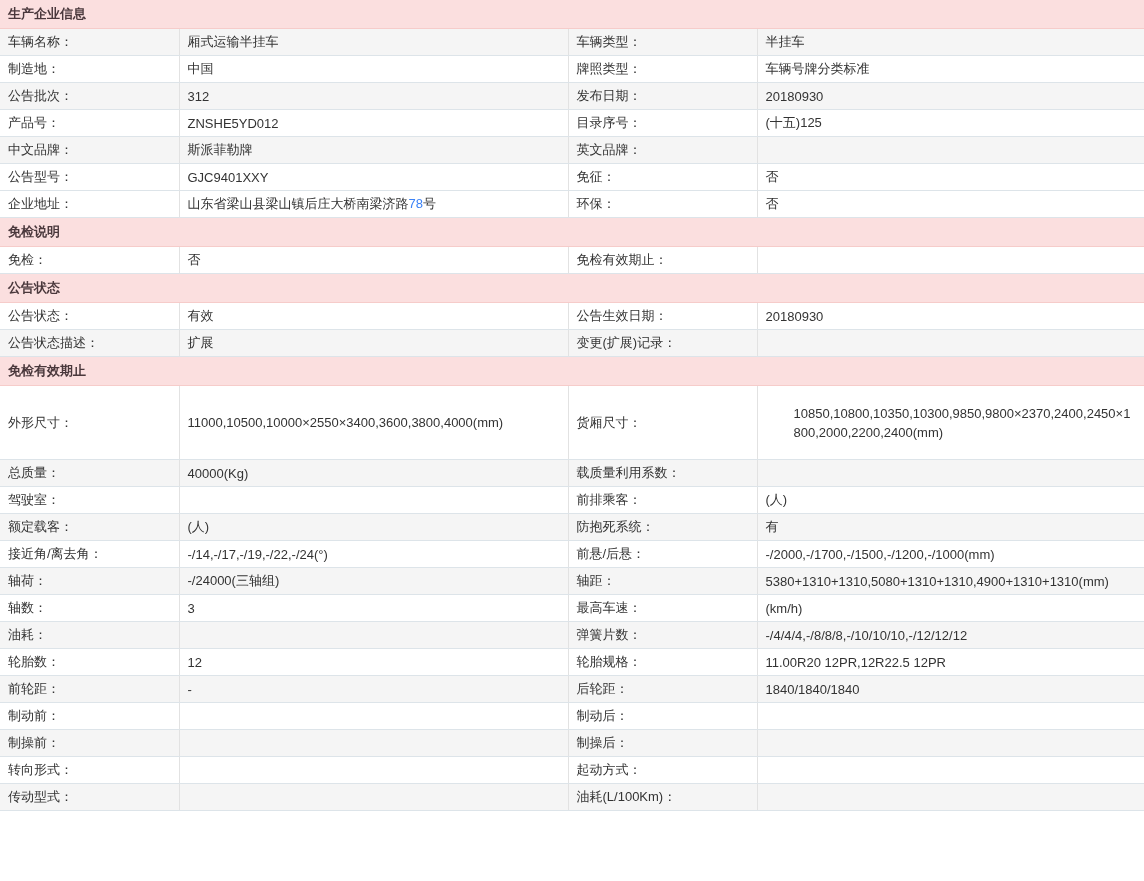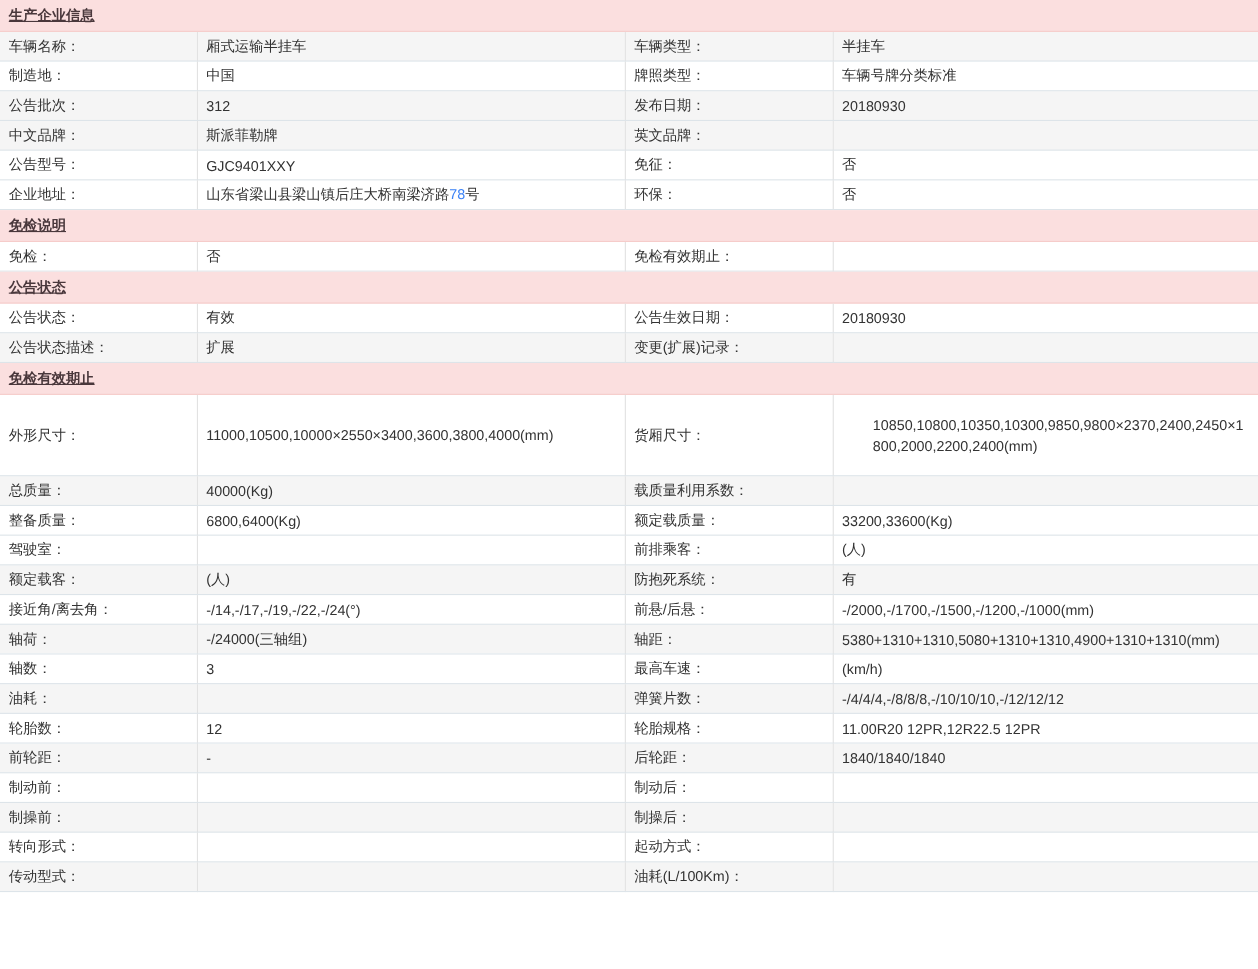--- a/index.html
+++ b/index.html
@@ -1,20 +1,20 @@
 <!DOCTYPE html>
 <html><head>
 <meta charset="utf-8">
 <style>
   html,body{margin:0;padding:0;background:#fff;}
   body{font-family:"Liberation Sans","DejaVu Sans",sans-serif;font-size:13px;color:#333;}
   #doc{width:1144px;height:881px;overflow:hidden;background:#fff;}
   .section-header{
     background:#fbdfdf;color:#4a383c;font-weight:bold;font-size:13px;
-    height:28px;line-height:28px;padding:0 8px;border-bottom:1px solid #f6ccca;text-decoration:underline;
+    height:28px;line-height:28px;padding:0 8px;border-bottom:1px solid #f6ccca;
   }
   table.grid{border-collapse:collapse;table-layout:fixed;width:1144px;}
   table.grid td{
     height:26px;padding:0 8px;vertical-align:middle;
     border-bottom:1px solid #dde4e9;
     overflow:hidden;white-space:nowrap;
   }
   td.c1,td.c2,td.c3{border-right:1px solid #e2e2e2;}
   tr.alt{background:#f5f5f5;padding-left:28px;}
   tr.tall td{height:63px;}
@@ -46,20 +46,26 @@
           <td class="c2">中国</td>
           <td class="c3">牌照类型：</td>
           <td class="c4">车辆号牌分类标准</td>
         </tr>
         <tr class="alt">
           <td class="c1">公告批次：</td>
           <td class="c2">312</td>
           <td class="c3">发布日期：</td>
           <td class="c4">20180930</td>
         </tr>
+        <tr>
+          <td class="c1">产品号：</td>
+          <td class="c2">ZNSHE5YD012</td>
+          <td class="c3">目录序号：</td>
+          <td class="c4">(十五)125</td>
+        </tr>
         <tr class="alt">
           <td class="c1">中文品牌：</td>
           <td class="c2">斯派菲勒牌</td>
           <td class="c3">英文品牌：</td>
           <td class="c4"></td>
         </tr>
         <tr>
           <td class="c1">公告型号：</td>
           <td class="c2">GJC9401XXY</td>
           <td class="c3">免征：</td>
@@ -128,26 +134,20 @@
           <td class="c3">货厢尺寸：</td>
           <td class="c4">10850,10800,10350,10300,9850,9800×2370,2400,2450×1800,2000,2200,2400(mm)</td>
         </tr>
         <tr class="alt">
           <td class="c1">总质量：</td>
           <td class="c2">40000(Kg)</td>
           <td class="c3">载质量利用系数：</td>
           <td class="c4"></td>
         </tr>
         <tr>
-          <td class="c1">整备质量：</td>
-          <td class="c2">6800,6400(Kg)</td>
-          <td class="c3">额定载质量：</td>
-          <td class="c4">33200,33600(Kg)</td>
-        </tr>
-        <tr>
           <td class="c1">驾驶室：</td>
           <td class="c2"></td>
           <td class="c3">前排乘客：</td>
           <td class="c4">(人)</td>
         </tr>
         <tr class="alt">
           <td class="c1">额定载客：</td>
           <td class="c2">(人)</td>
           <td class="c3">防抱死系统：</td>
           <td class="c4">有</td>

